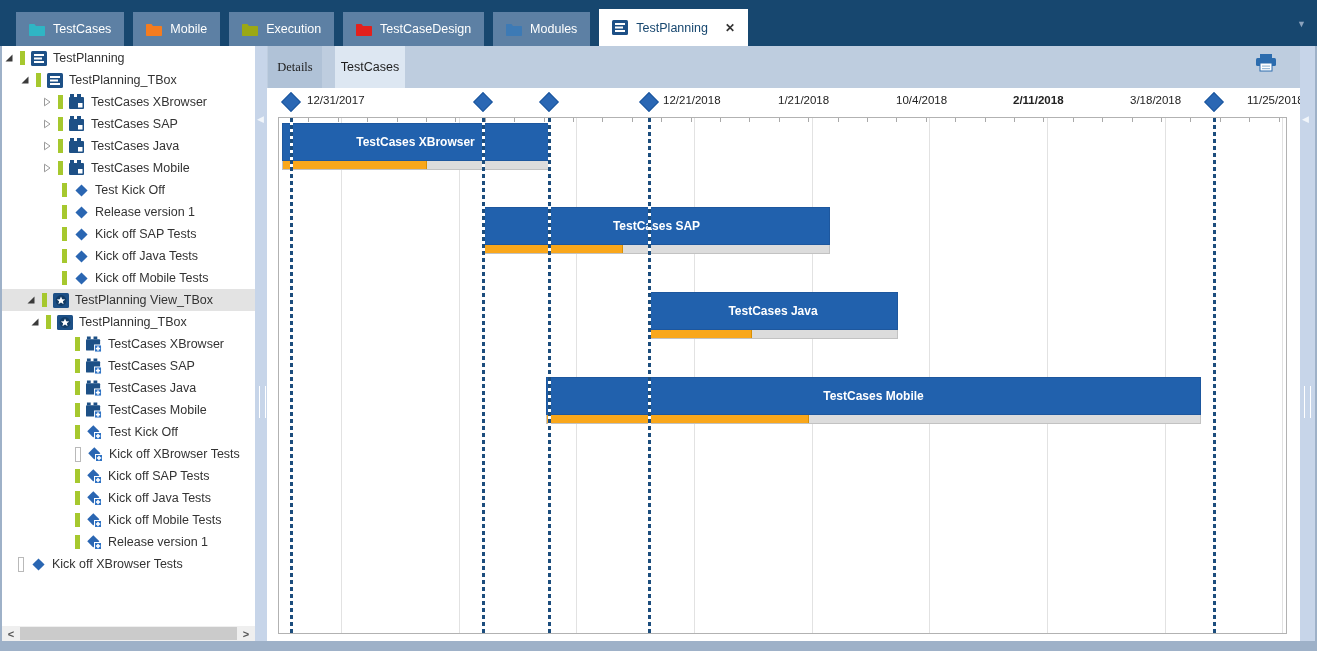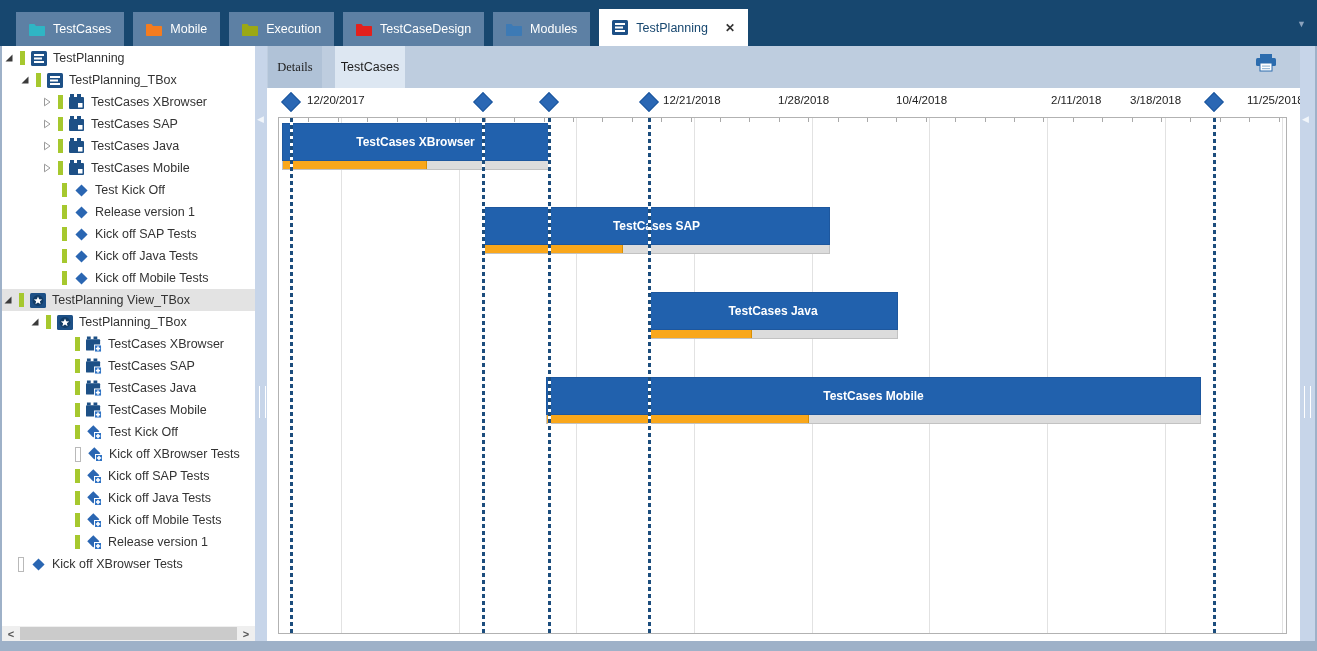--- a/index.html
+++ b/index.html
@@ -260,21 +260,21 @@
         </div>
         <div class="trow" style="padding-left: 60px;">
           <span class="vbar"></span>
           <span class="nodeicon">
             <svg width="15" height="15" viewBox="0 0 15 15">
               <rect x="3.2" y="3.2" width="8.6" height="8.6" transform="rotate(45 7.5 7.5)" fill="#2a66b2"></rect>
             </svg>
           </span>
           <span>Kick off Mobile Tests</span>
         </div>
-        <div class="trow selected" style="padding-left: 1px;">
+        <div class="trow selected" style="padding-left: 24px;">
           <span class="exp">
             <svg width="10" height="10" viewBox="0 0 10 10">
               <path d="M8.5 1.5 V8.5 H1.5 Z" fill="#3b3b3b"></path>
             </svg>
           </span>
           <span class="vbar"></span>
           <span class="nodeicon">
             <svg width="16" height="15" viewBox="0 0 16 15">
               <rect width="16" height="15" rx="1.5" fill="#1d5086"></rect>
               <circle cx="8" cy="7.5" r="5.4" fill="#123c66"></circle>
@@ -464,25 +464,25 @@
       </div>
     </div>
 
     <div class="chartwhite">
       <div id="timeline">
           <div class="diamond" style="left: 17px; top: 7px;"></div>
           <div class="diamond" style="left: 209px; top: 7px;"></div>
           <div class="diamond" style="left: 275px; top: 7px;"></div>
           <div class="diamond" style="left: 375px; top: 7px;"></div>
           <div class="diamond" style="left: 940px; top: 7px;"></div>
-          <div class="dlabel" style="left: 40px;">12/20/2017</div>
+          <div class="dlabel" style="left: 40px;">12/31/2017</div>
           <div class="dlabel" style="left: 396px;">12/21/2018</div>
-          <div class="dlabel" style="left: 511px;">1/28/2018</div>
+          <div class="dlabel" style="left: 511px;">1/21/2018</div>
           <div class="dlabel" style="left: 629px;">10/4/2018</div>
-          <div class="dlabel" style="left: 784px;">2/11/2018</div>
+          <div class="dlabel" style="left: 746px; font-weight: bold;">2/11/2018</div>
           <div class="dlabel" style="left: 863px;">3/18/2018</div>
           <div class="dlabel" style="left: 980px;">11/25/2018</div>
         </div>
       <div class="rect" id="plot">
           <div class="dotline" style="left: 11px;"></div>
           <div class="dotline" style="left: 203px;"></div>
           <div class="dotline" style="left: 269px;"></div>
           <div class="dotline" style="left: 369px;"></div>
           <div class="dotline" style="left: 934px;"></div>
           <div class="grid" style="left: 62px;"></div>

